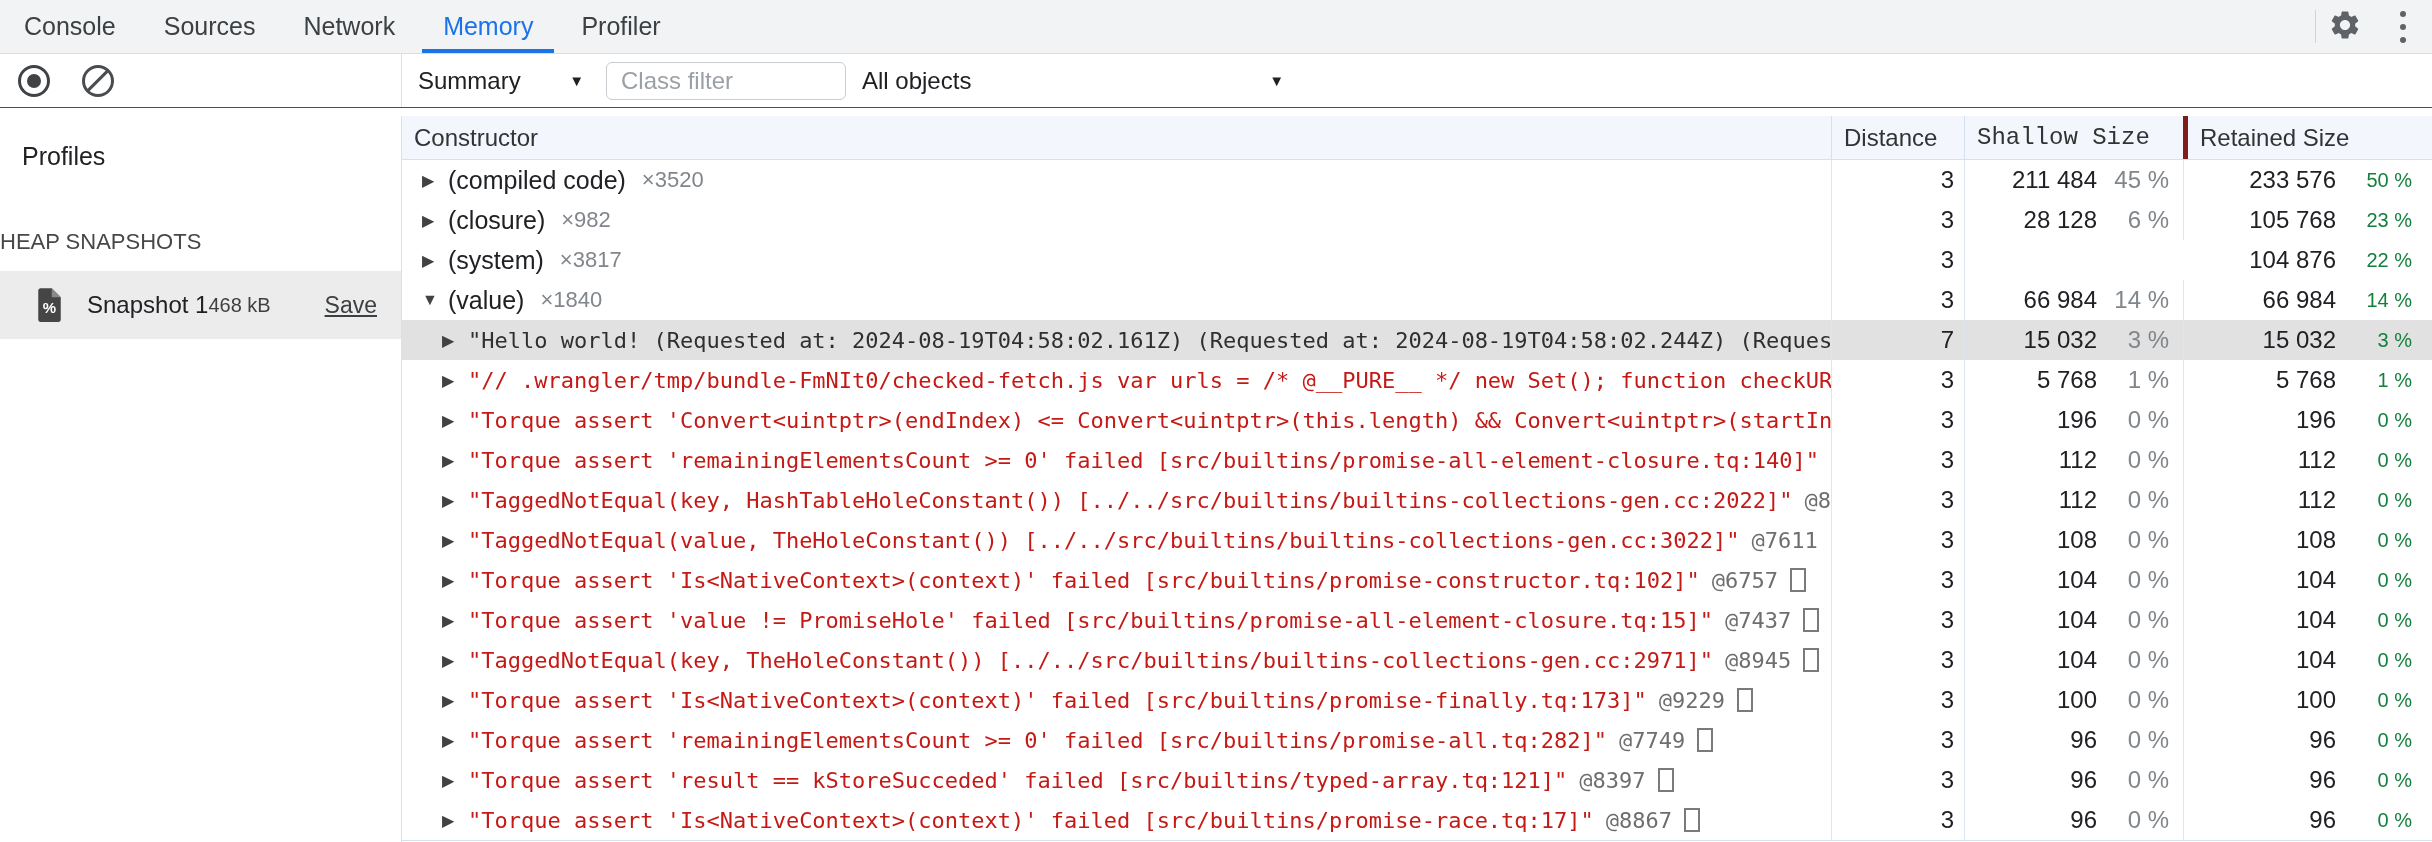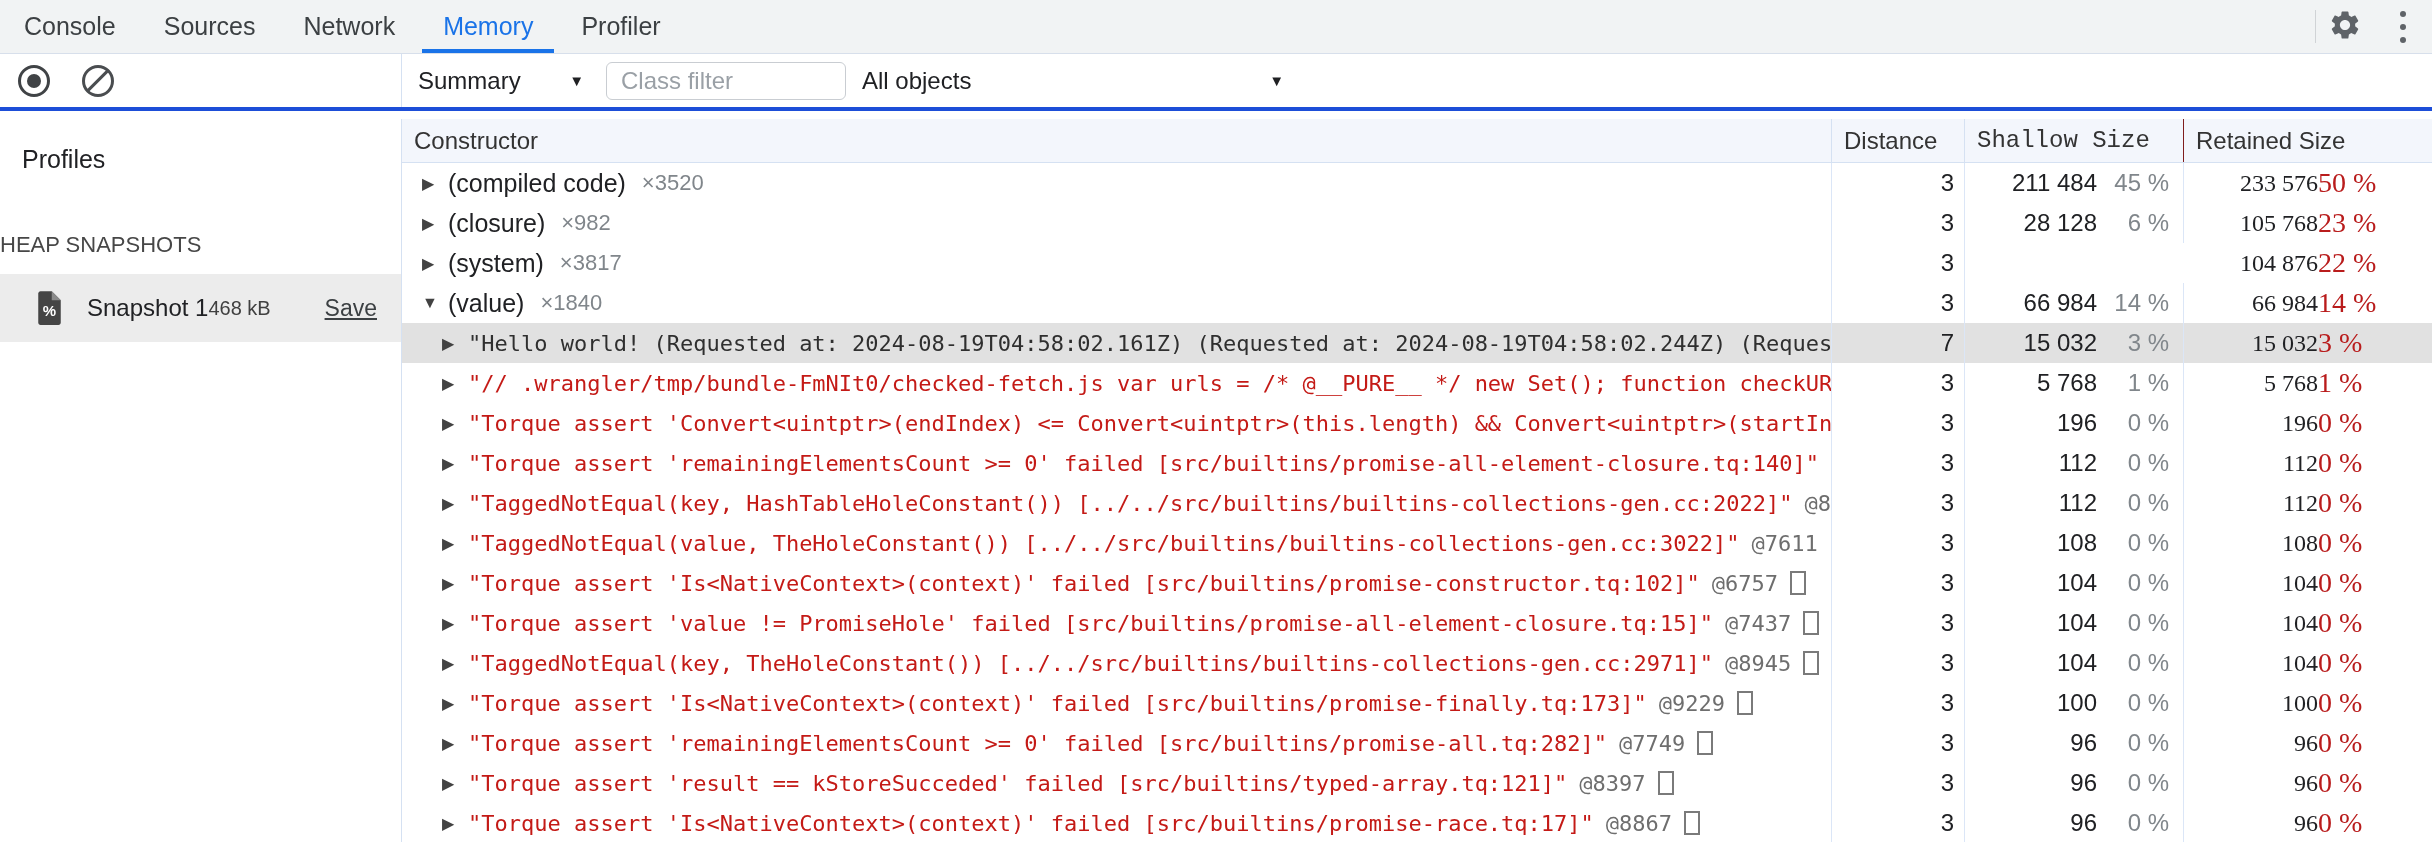--- a/index.html
+++ b/index.html
@@ -14,21 +14,21 @@
   .tab{display:flex;align-items:center;padding:3px 24px;font-size:25px;color:#3c4043;position:relative;cursor:default;}
   .tab.active{color:#1a73e8;}
   .tab.active::after{content:"";position:absolute;left:3px;right:3px;bottom:0;height:4px;background:#1a73e8;}
   .tabbar-spacer{flex:1;}
   .tb-divider{width:1px;background:#d0d3d6;margin:10px 0;}
   .iconbtn{width:58px;display:flex;align-items:center;justify-content:center;cursor:default;}
   .kebab{display:flex;flex-direction:column;gap:7px;}
   .kebab i{width:6px;height:6px;border-radius:50%;background:#5f6368;}
 
   
-  .toolbar-row{height:53px;flex:none;display:flex;border-bottom:4px solid #1d4ed8;justify-content:center;}
+  .toolbar-row{height:53px;flex:none;display:flex;border-bottom:1px solid #1d4ed8;justify-content:center;}
   .toolbar-left{width:402px;flex:none;box-sizing:border-box;border-right:1px solid #d5e1f2;display:flex;align-items:center;gap:32px;padding-left:18px;}
   .rec-btn{width:26px;height:26px;border:3px solid #404346;border-radius:50%;display:flex;align-items:center;justify-content:center;flex:none;}
   .rec-btn::after{content:"";width:14px;height:14px;background:#404346;border-radius:50%;}
   .clear-btn{width:26px;height:26px;border:3px solid #4a4d50;border-radius:50%;position:relative;flex:none;overflow:visible;}
   .clear-btn::after{content:"";position:absolute;left:-2px;top:11.5px;width:30px;height:3px;background:#4a4d50;transform:rotate(-45deg);}
   .toolbar-main{flex:1;display:flex;align-items:center;}
   .select{display:flex;align-items:center;font-size:24px;color:#202124;cursor:default;}
   .summary-select{margin-left:16px;width:166px;justify-content:space-between;}
   .objects-select{margin-left:16px;width:422px;justify-content:space-between;}
   .sel-arrow{font-size:15px;color:#202124;}
@@ -49,41 +49,41 @@
   .sb-item-sub{font-size:20px;color:#404040;margin-top:3px;}
   .sb-save{margin-left:auto;font-size:23px;color:#3c4043;text-decoration:underline;cursor:pointer;}
 
   
   .grid{flex:1;display:flex;flex-direction:column;min-width:0;background:#fff;}
   .grid-header{height:43px;flex:none;background:#f3f6fc;border-bottom:1px solid #d5e1f2;display:flex;font-size:24px;color:#333;}
   .gh-cell{display:flex;align-items:center;padding-left:12px;box-sizing:border-box;}
   .gh-ctor{width:1429px;flex:none;}
   .gh-dist{width:133px;flex:none;border-left:1px solid #d5e1f2;}
   .gh-shallow{width:219px;flex:none;border-left:1px solid #d5e1f2;font-family:Liberation Mono, monospace;}
-  .gh-ret{flex:1;border-left:1px solid #7f1d1d;}
+  .gh-ret{flex:1;border-left:5px solid #7f1d1d;}
 
   .grid-body{height:680px;flex:none;border-bottom:1px solid #d5e1f2;}
   .row{height:40px;display:flex;cursor:default;}
   .row.selected{background:#e1e1e1;}
   .rc-ctor{width:1429px;flex:none;display:flex;align-items:center;overflow:hidden;white-space:nowrap;box-sizing:border-box;}
   .arrow{width:20px;flex:none;font-size:16px;color:#424242;margin-left:20px;}
   .row.child .arrow{margin-left:40px;}
   .cname{font-size:25px;color:#202124;margin-left:6px;}
   .count{font-size:22px;color:#80868b;margin-left:16px;}
   .str{font-family:"DejaVu Sans Mono",monospace;font-size:22px;color:#c41a16;margin-left:6px;}
   .row.selected .str{color:#2f2f2f;}
   .suffix{font-family:"DejaVu Sans Mono",monospace;font-size:22px;color:#6e6e6e;margin-left:12px;flex:none;}
   .boxicon{width:12px;height:20px;border:2px solid #7a7a7a;margin-left:12px;flex:none;}
   .rc-dist{width:133px;flex:none;border-left:1px solid #dbe6f7;display:flex;align-items:center;justify-content:flex-end;padding-right:10px;font-size:24px;color:#202124;box-sizing:border-box;}
   .rc-size{width:219px;flex:none;border-left:1px solid #dbe6f7;display:flex;align-items:center;justify-content:flex-end;box-sizing:border-box;padding-right:14px;}
   .rc-size .num{font-size:24px;color:#202124;}
   .rc-size .pct{width:72px;text-align:right;font-size:24px;color:#80868b;flex:none;}
-  .rc-ret{width:auto;flex:1;border-left:1px solid #dbe6f7;display:flex;align-items:center;justify-content:flex-end;box-sizing:border-box;padding-right:38px;font-family:Liberation Serif, serif;}
+  .rc-ret{width:auto;flex:1;border-left:1px solid #dbe6f7;display:flex;align-items:center;justify-content:flex-end;box-sizing:border-box;padding-right:20px;}
   .rc-ret .num{font-size:24px;color:#202124;}
-  .rc-ret .pct{width:76px;text-align:left;font-size:28px;color:#b91c1c;flex:none;}
+  .rc-ret .pct{width:76px;text-align:right;font-size:20px;color:#15803d;flex:none;}
 </style>
 </head>
 <body>
 
 <div class="devtools">
 
   <div class="tabbar">
     <div class="tab">Console</div>
     <div class="tab">Sources</div>
     <div class="tab">Network</div>

